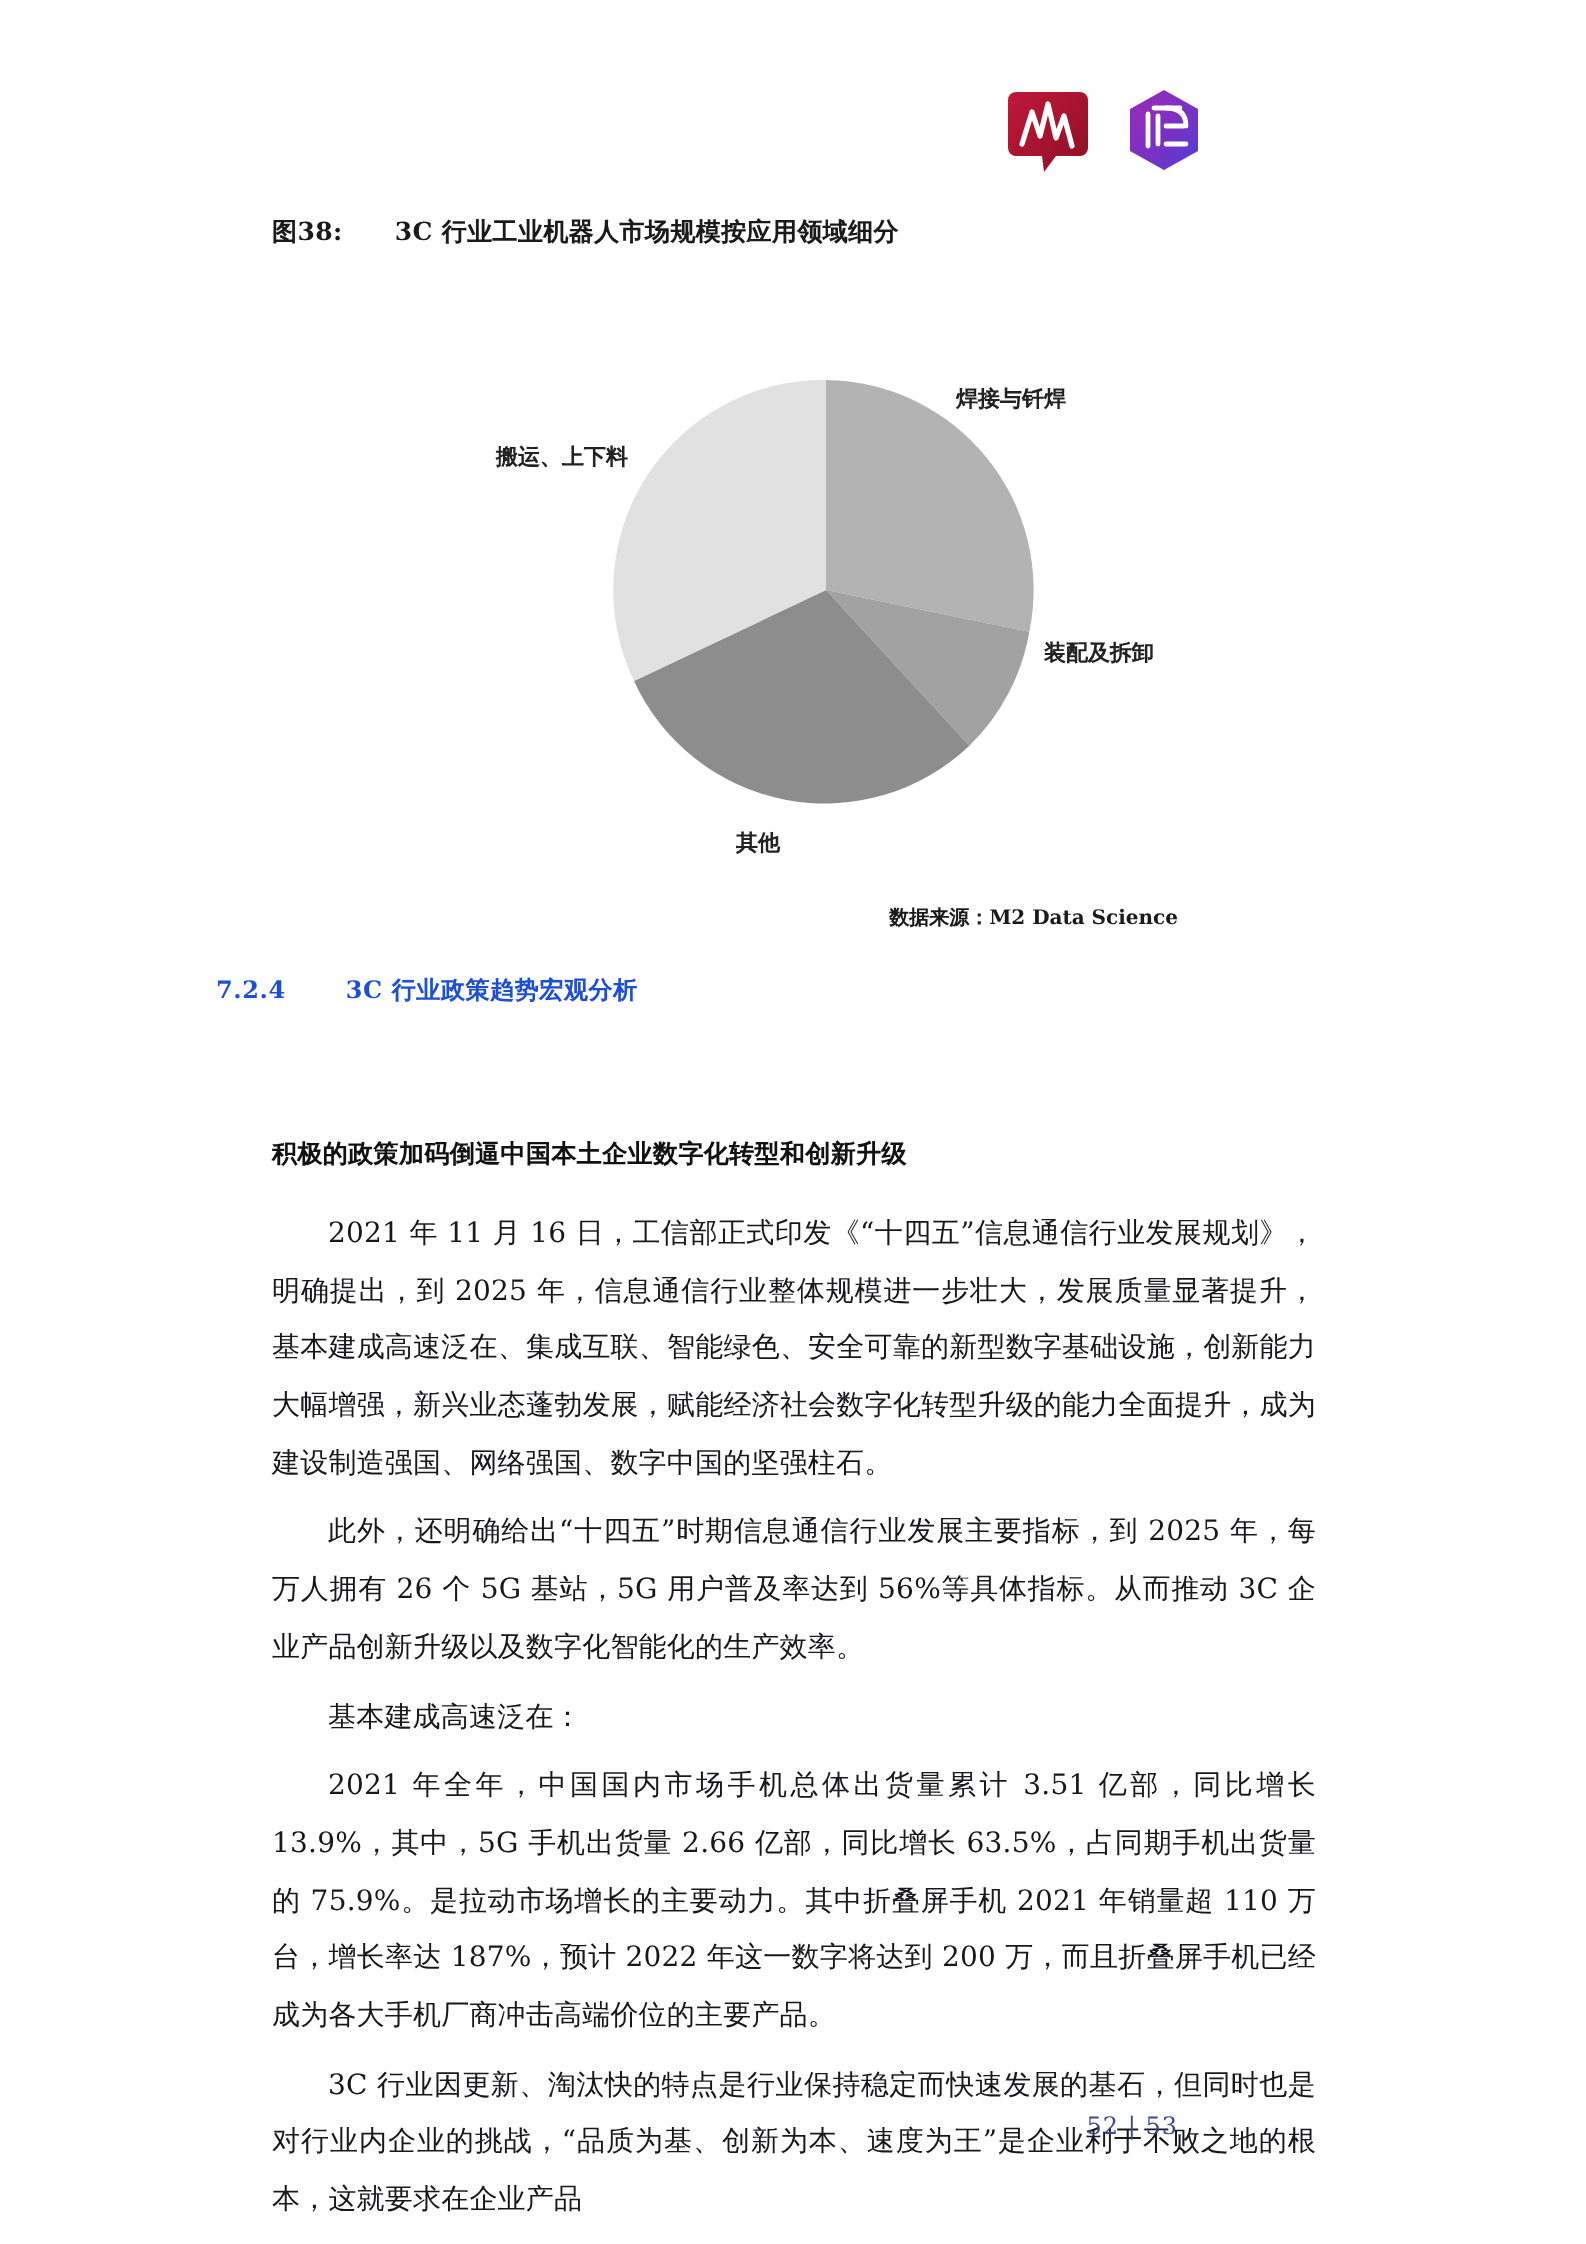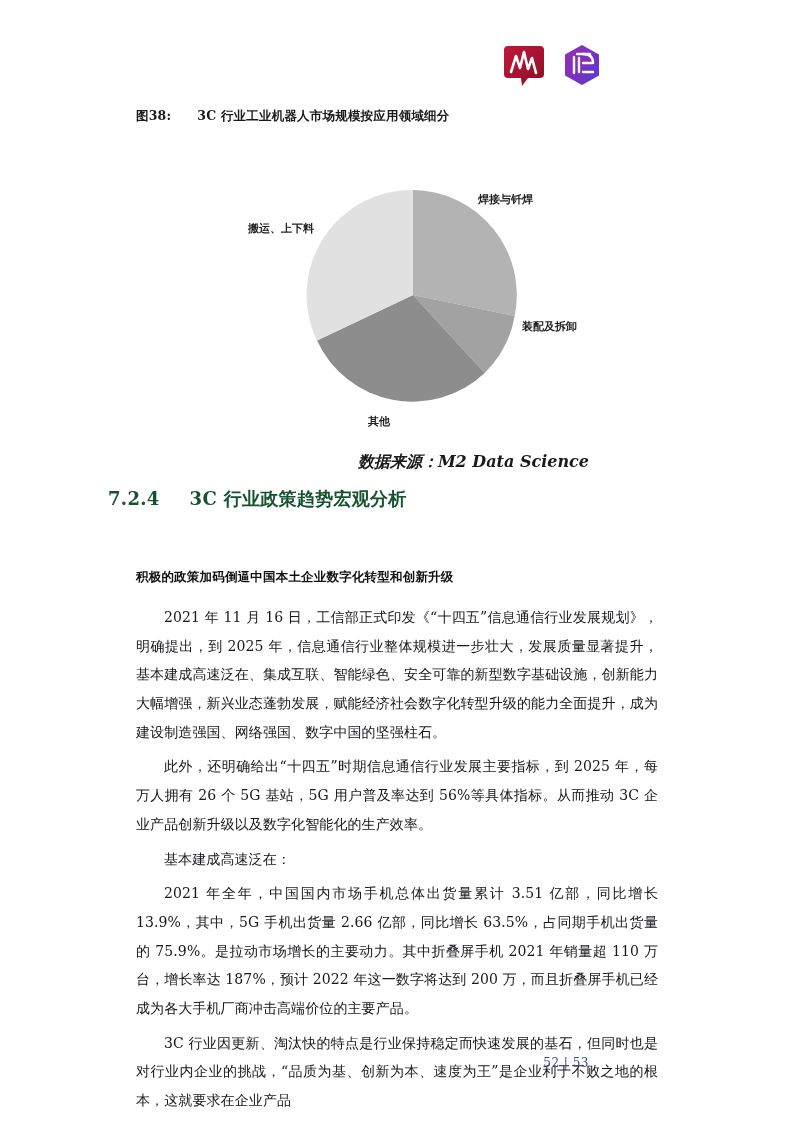--- a/index.html
+++ b/index.html
@@ -64,36 +64,35 @@
     font-weight: 700;
     fill: #222222;
   }
 
   
   .source-line {
     position: absolute;
     top: 452px;
     right: 78px;
     font-family: "DejaVu Serif", "Liberation Serif", serif;
-    font-style: italic;
-    font-weight: 700;
-    font-size: 16px;
+    font-weight: 700;
+    font-size: 10px;
     color: #1a1a1a;
     white-space: nowrap;
   }
 
   
   .section-heading {
     position: absolute;
     top: 487px;
     left: 108px;
     font-family: "DejaVu Serif", "Liberation Serif", serif;
-    font-size: 18px;
-    font-weight: 700;
-    color: #14532d;
+    font-size: 12px;
+    font-weight: 700;
+    color: #1d4ed8;
     letter-spacing: 0.3px;
     white-space: nowrap;
   }
   .section-heading .sec-num { margin-right: 30px; }
 
   
   .body-col {
     position: absolute;
     top: 528px;
     left: 136px;

